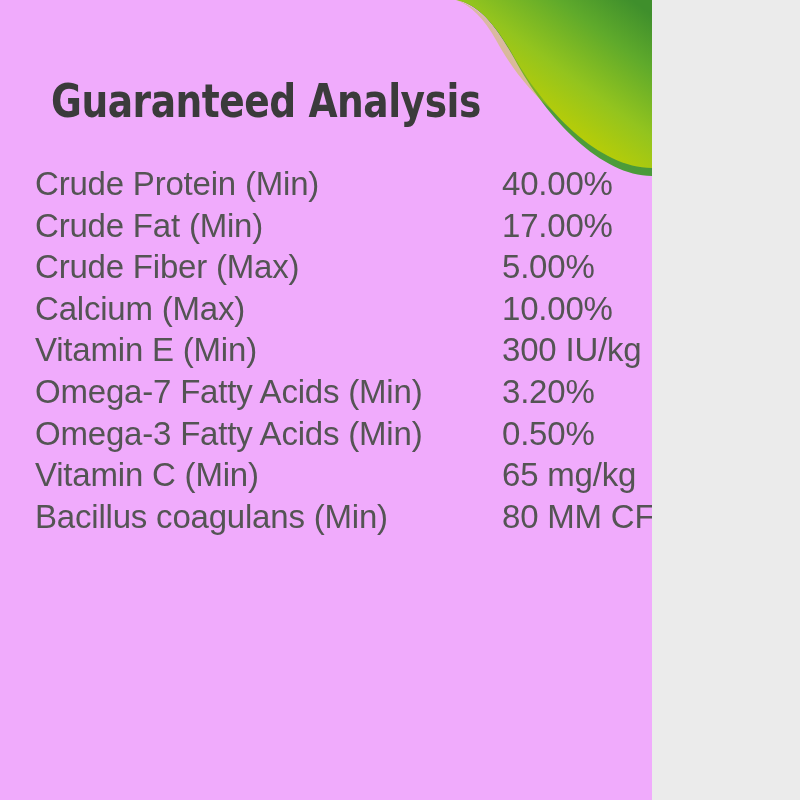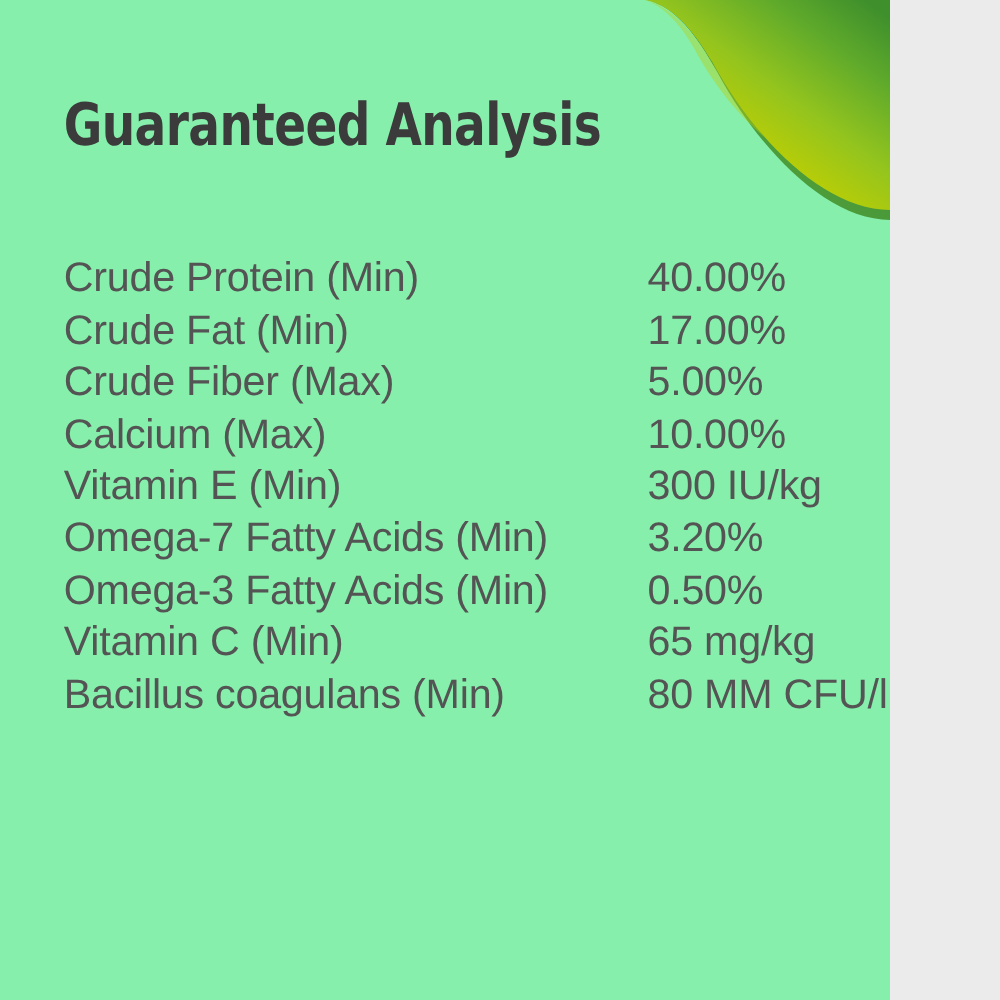--- a/index.html
+++ b/index.html
@@ -10,23 +10,23 @@
   body {
     width: 800px;
     height: 800px;
     background: #ebebeb;
     font-family: "Liberation Sans", sans-serif;
     overflow: hidden;
   }
 
   #panel {
     position: relative;
-    width: 712px;
+    width: 652px;
     height: 800px;
-    background: #86efac;
+    background: #f0abfc;
     overflow: hidden;
   }
 
   
   #swoosh {
     position: absolute;
     top: 0;
     right: 0;
     width: 200px;
     height: 180px;
@@ -45,24 +45,23 @@
     letter-spacing: -0.6px;
     color: #3b3b3b;
     transform: scaleX(0.80);
     transform-origin: left top;
     white-space: nowrap;
   }
 
   
   #analysis-list {
     position: absolute;
-    left: 51px;
+    left: 35px;
     top: 163px;
     width: 720px;
-    margin-top: 38px;
   }
 
   .analysis-row {
     position: relative;
     height: 41.6px;
     line-height: 41.6px;
     white-space: nowrap;
   }
 
   .nutrient-label,

